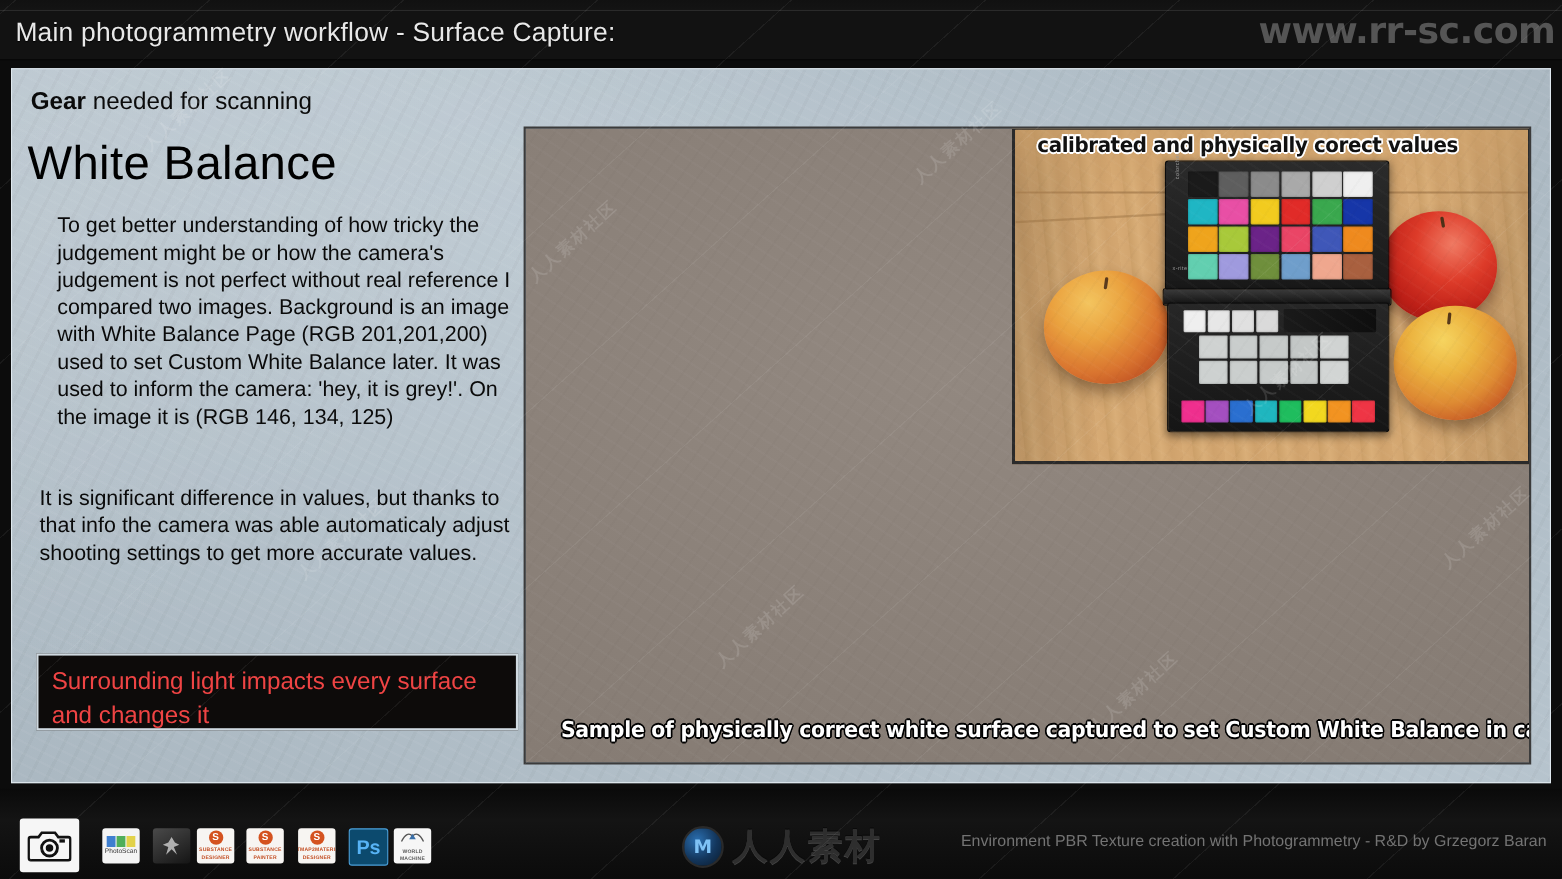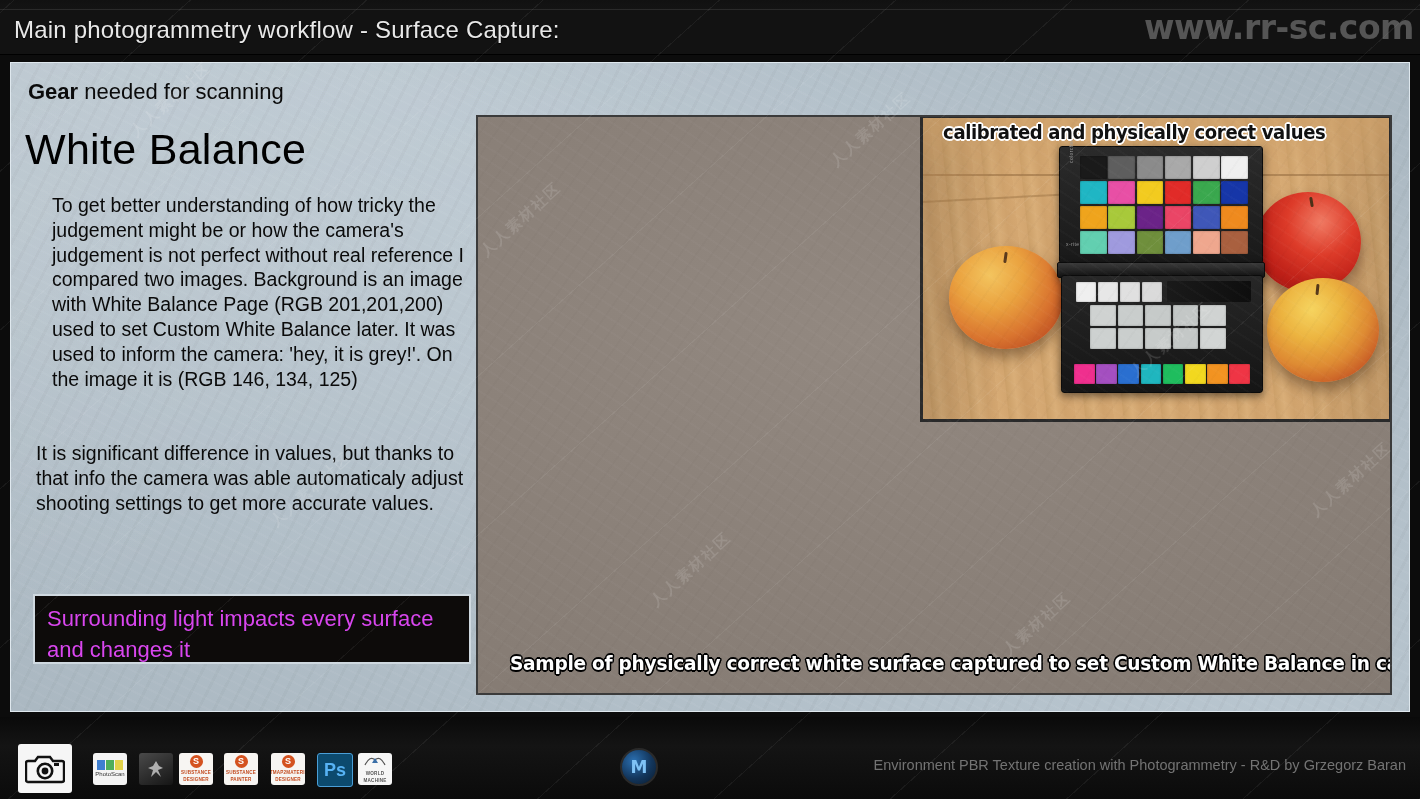--- a/index.html
+++ b/index.html
@@ -77,21 +77,21 @@
 
   #callout{
     position:absolute;left:22px;top:531px;width:438px;height:70px;
     background:#0d0b0a;
     border:2px solid #cfd9e0;
     box-sizing:border-box;
     overflow:hidden;
   }
   #callout-text{
     position:absolute;left:12px;top:7px;width:412px;
-    color:#d946ef;font-size:22px;line-height:31px;white-space:pre-line;
+    color:#ef4444;font-size:22px;line-height:31px;white-space:pre-line;
   }
 
   
   #photo-main{
     position:absolute;left:465px;top:52px;width:916px;height:580px;
     background:
       radial-gradient(ellipse 120% 95% at 42% 38%, #928880 0%, #8b8179 42%, #867c74 72%, #7e756d 100%);
     border:2px solid #3b3b3b;
     box-sizing:border-box;
     overflow:hidden;
@@ -431,20 +431,21 @@
 <div class="app-icon" id="ico-white">
   <svg width="24" height="16" viewBox="0 0 24 16">
     <path d="M2 11 Q7 1 12 6 Q17 1 22 11" fill="none" stroke="#555" stroke-width="1.2"></path>
     <path d="M9 9 L12 4 L15 9 Z" fill="#3a6fa8"></path>
   </svg>
   <span class="sub-name" style="color:#555">WORLD MACHINE</span>
 </div>
 
 <div id="rr-logo">
   <div id="rr-mark">M</div>
+  <div id="rr-cn">人人素材</div>
 </div>
 
 <div id="footer-credit">Environment PBR Texture creation with Photogrammetry  - R&amp;D by Grzegorz Baran</div>
 
 <div id="wm-layer"></div>
 
 <div class="wm-txt" style="left: 120px; top: 90px;">人人素材社区</div>
 <div class="wm-txt" style="left: 470px; top: 210px;">人人素材社区</div>
 <div class="wm-txt" style="left: 820px; top: 120px;">人人素材社区</div>
 <div class="wm-txt" style="left: 1120px; top: 330px;">人人素材社区</div>

